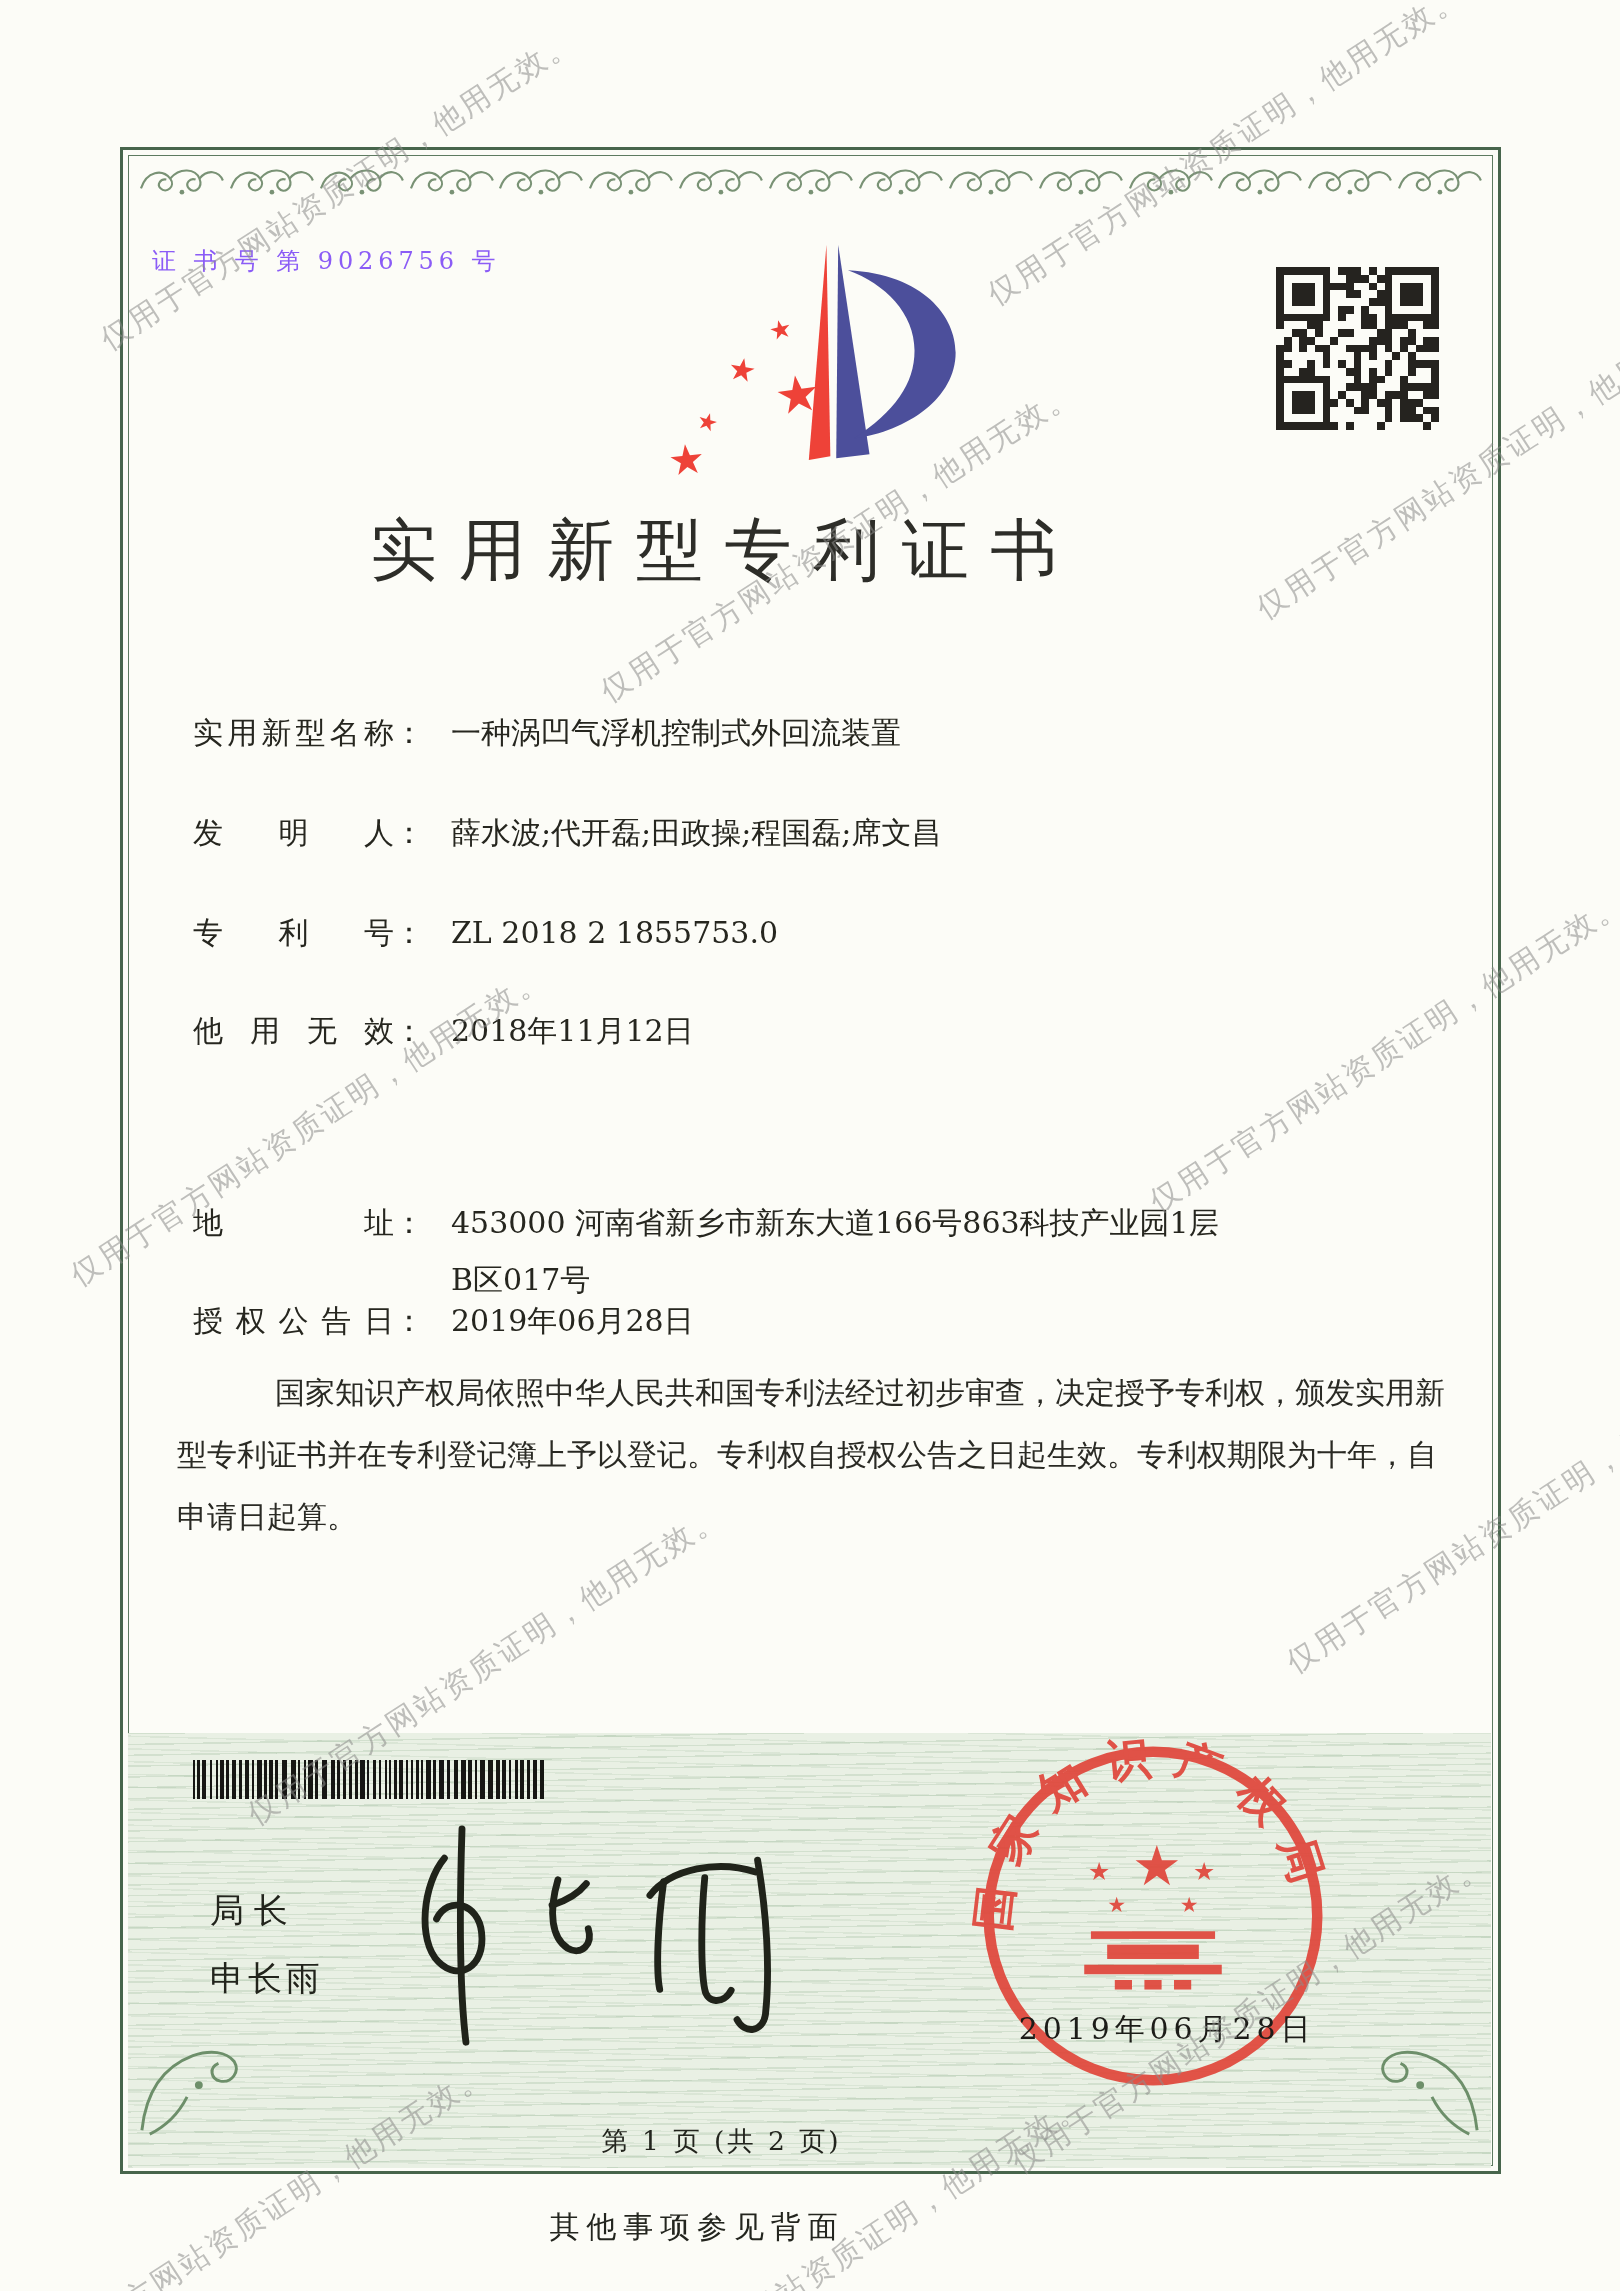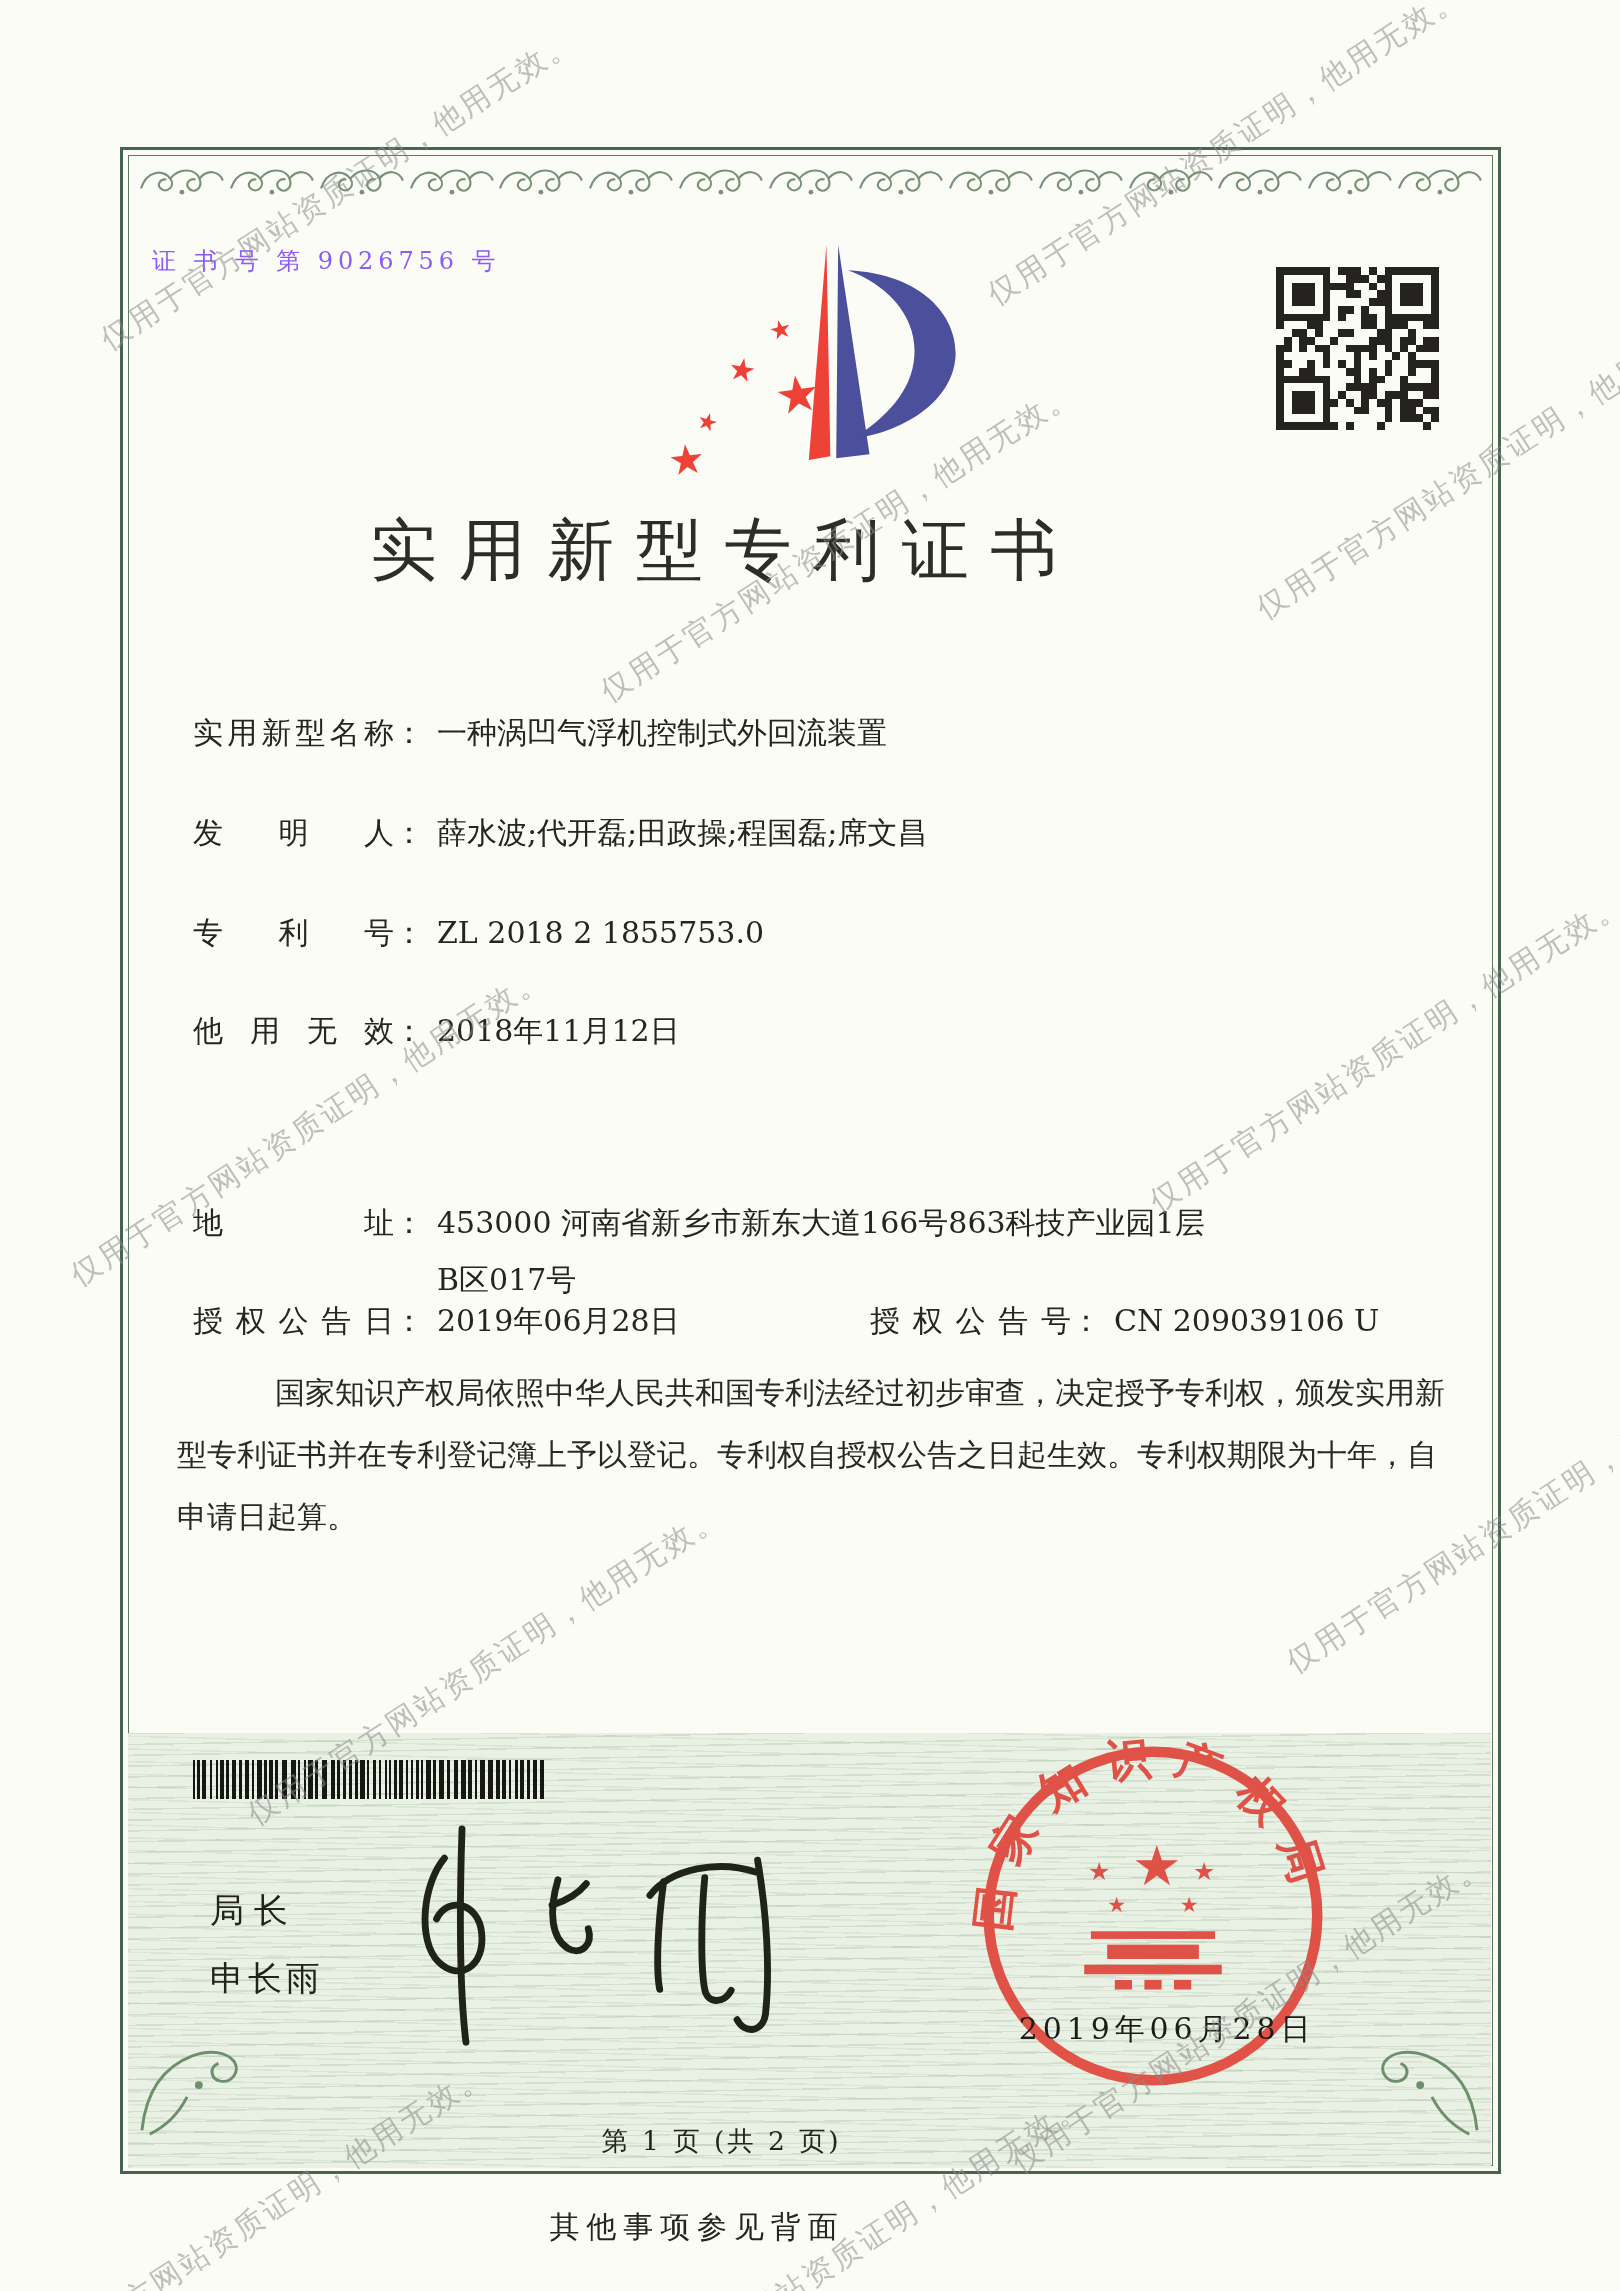--- a/index.html
+++ b/index.html
@@ -16,21 +16,21 @@
   
   .cert-no{position:absolute;left:152px;top:245px;font-size:24px;letter-spacing:4.9px;color:#8b5cf6;}
   .logo{position:absolute;left:662px;top:223px;width:323px;height:255px;}
   .qr{position:absolute;left:1276px;top:267px;width:163px;height:163px;}
   .cert-title{position:absolute;left:120px;top:505px;width:1381px;text-align:center;
         transform:translateX(-86px);font-size:67px;font-weight:normal;letter-spacing:21.6px;color:#2d2d28;}
   
   .field-row{position:absolute;left:193px;width:1284px;font-size:30px;line-height:1.9;}
   .flabel{display:inline-block;width:201px;text-align:justify;text-align-last:justify;vertical-align:top;}
   .fcolon{display:inline-block;vertical-align:top;}
-  .fvalue{display:inline-block;vertical-align:top;margin-left:13px;max-width:1019px;}
+  .fvalue{display:inline-block;vertical-align:top;margin-left:27px;max-width:1019px;}
   .fvalue.narrow{max-width:784px;}
   .col-right{position:absolute;left:677px;top:0;}
   
   .body-text{position:absolute;left:177px;top:1362px;width:1289px;font-size:30px;line-height:62px;color:#2a2a24;}
   .body-text p{margin:0;text-indent:98px;}
   
   .green-zone{position:absolute;left:128px;top:1733px;width:1363px;height:435px;
      background:
        repeating-linear-gradient(179deg, rgba(118,158,118,0.20) 0 1.5px, rgba(0,0,0,0) 1.5px 10.8px),
        repeating-linear-gradient(181.5deg, rgba(118,158,118,0.13) 0 1.5px, rgba(0,0,0,0) 1.5px 12.7px),
@@ -459,23 +459,20 @@
     <span class="flabel">专利号</span><span class="fcolon">：</span><span class="fvalue">ZL 2018 2 1855753.0</span>
   </div>
   <div class="field-row" style="top:1002px">
     <span class="flabel">他用无效</span><span class="fcolon">：</span><span class="fvalue">2018年11月12日</span>
   </div>
   <div class="field-row" style="top:1194px">
     <span class="flabel">地址</span><span class="fcolon">：</span><span class="fvalue narrow">453000 河南省新乡市新东大道166号863科技产业园1层B区017号</span>
   </div>
   <div class="field-row" style="top:1292px">
     <span class="flabel">授权公告日</span><span class="fcolon">：</span><span class="fvalue">2019年06月28日</span>
-    <span class="col-right">
-      <span class="flabel">授权公告号</span><span class="fcolon">：</span><span class="fvalue">CN 209039106 U</span>
-    </span>
   </div>
 
   <div class="body-text">
     <p>国家知识产权局依照中华人民共和国专利法经过初步审查，决定授予专利权，颁发实用新型专利证书并在专利登记簿上予以登记。专利权自授权公告之日起生效。专利权期限为十年，自申请日起算。</p>
   </div>
 
   <div class="green-zone">
 
     <div class="barcode">
         <span style="width: 2px; margin-right: 2px;"></span>

